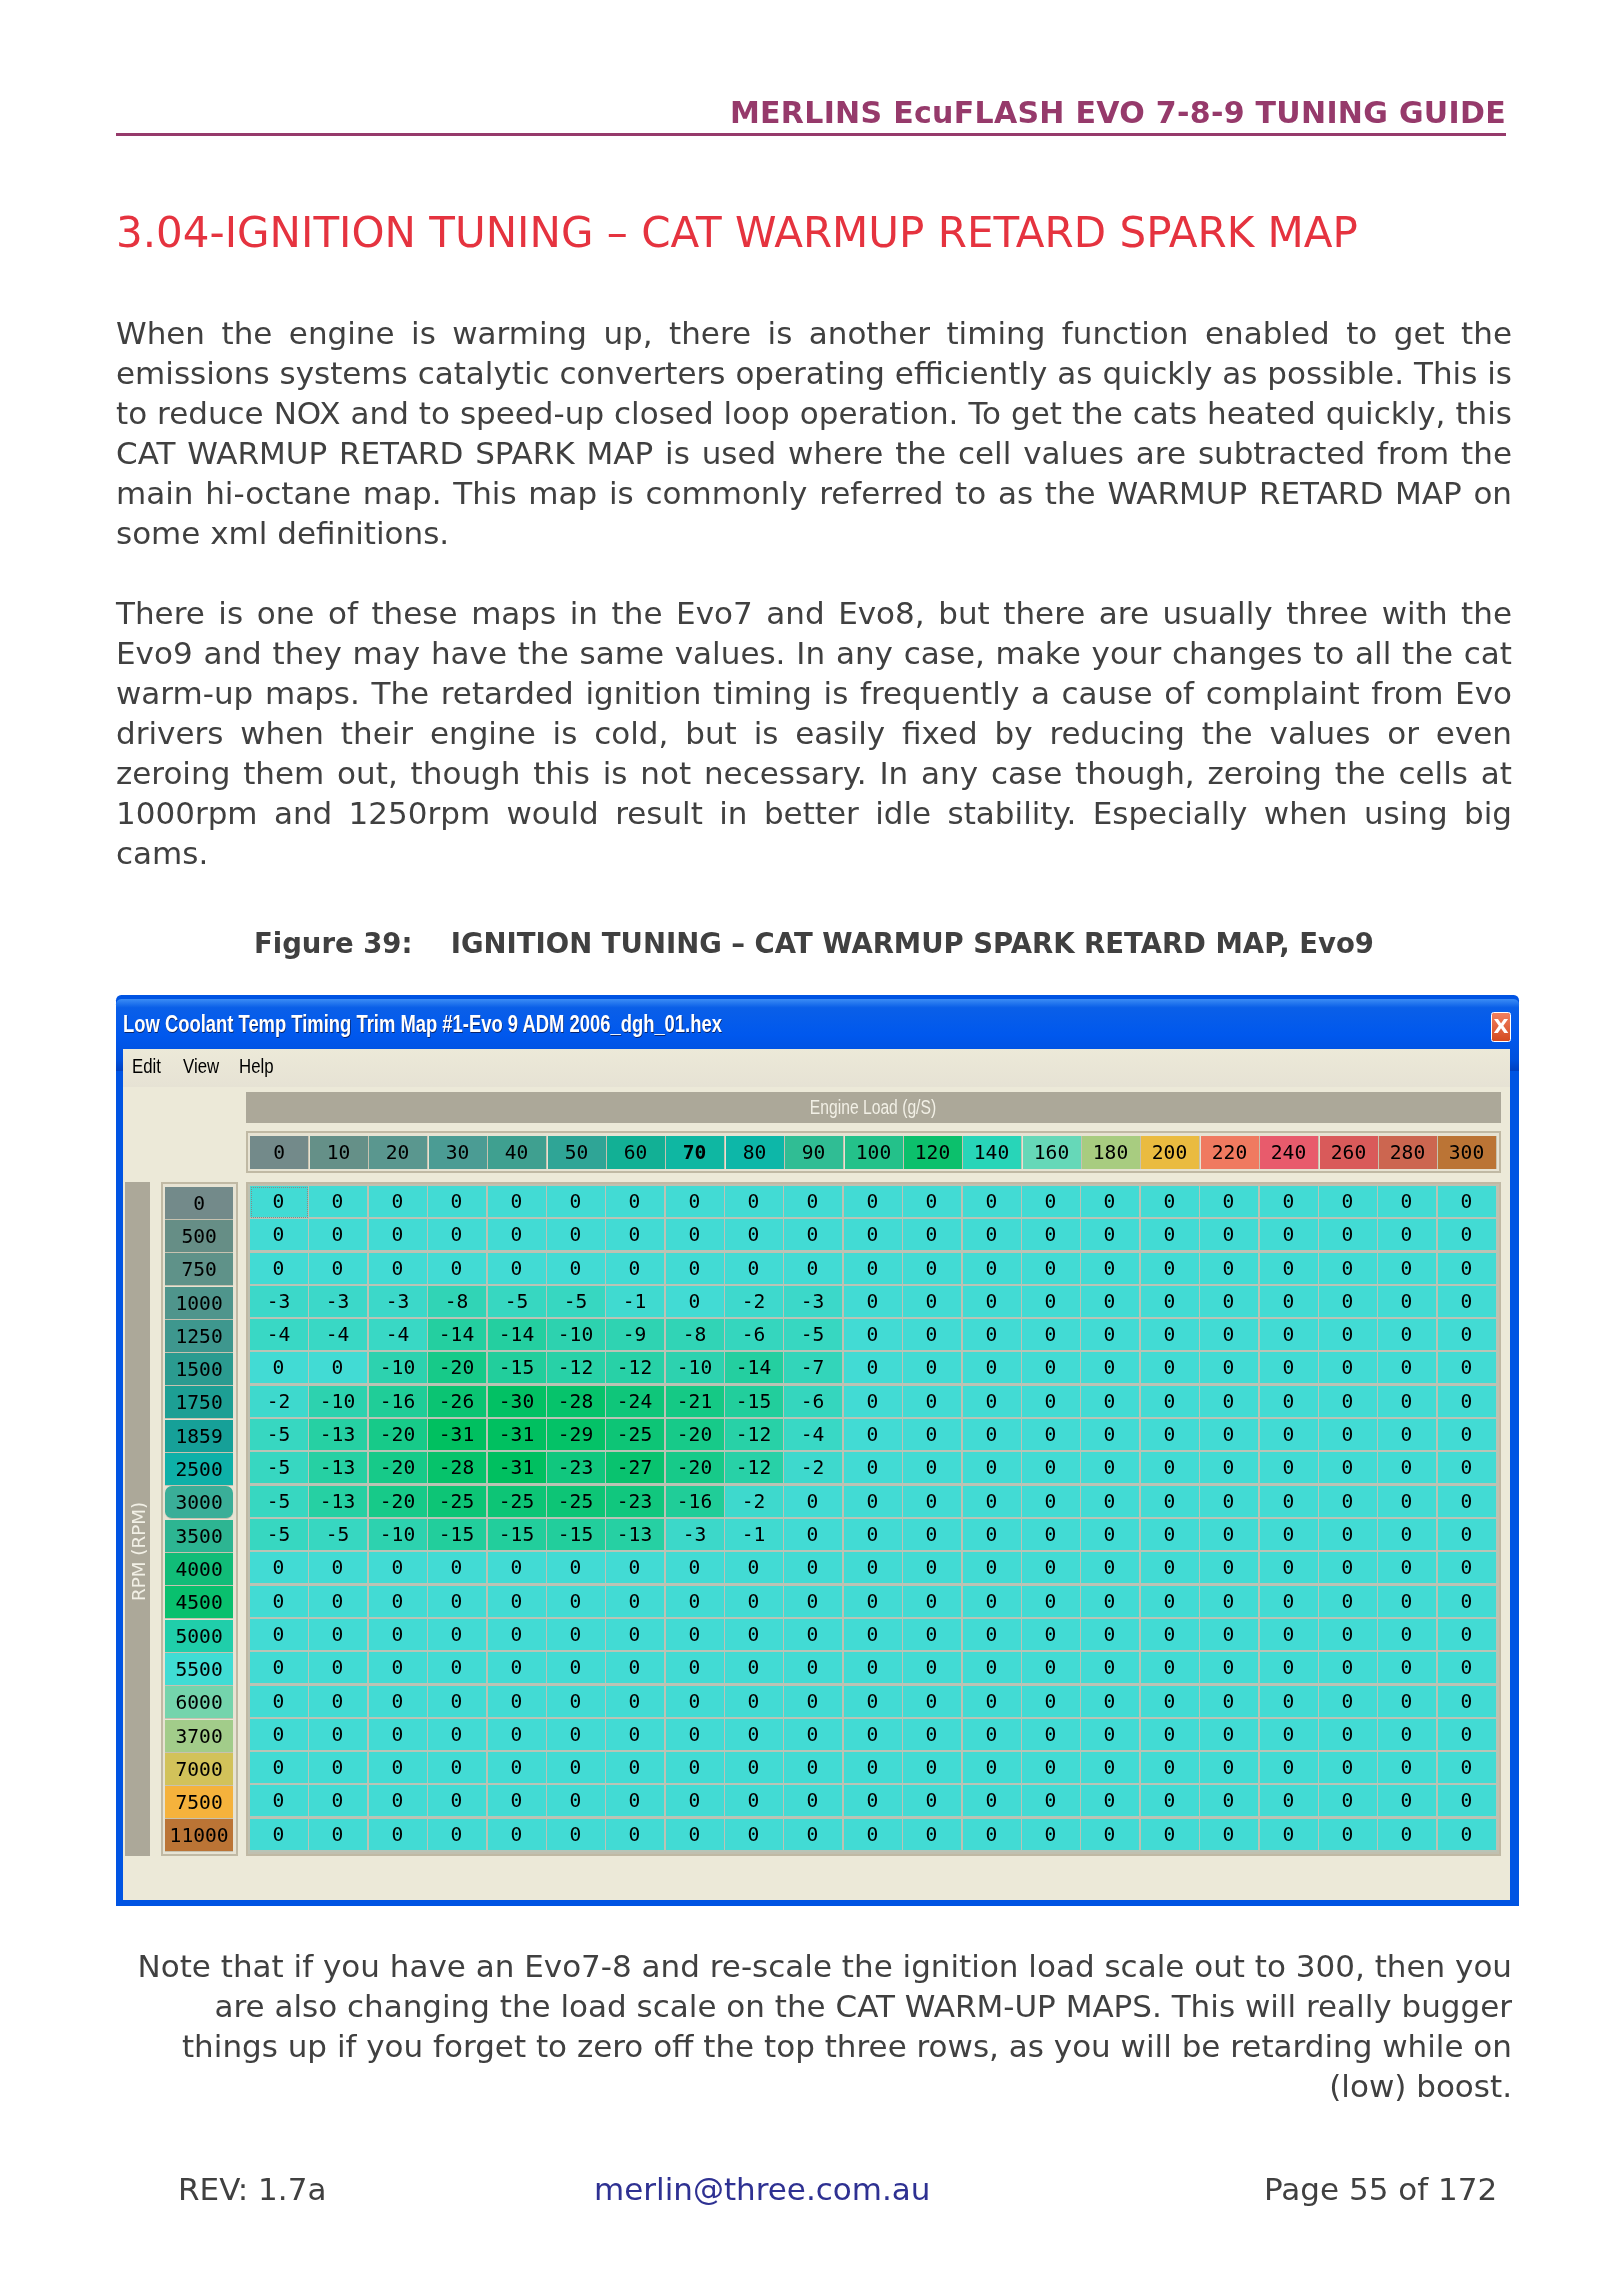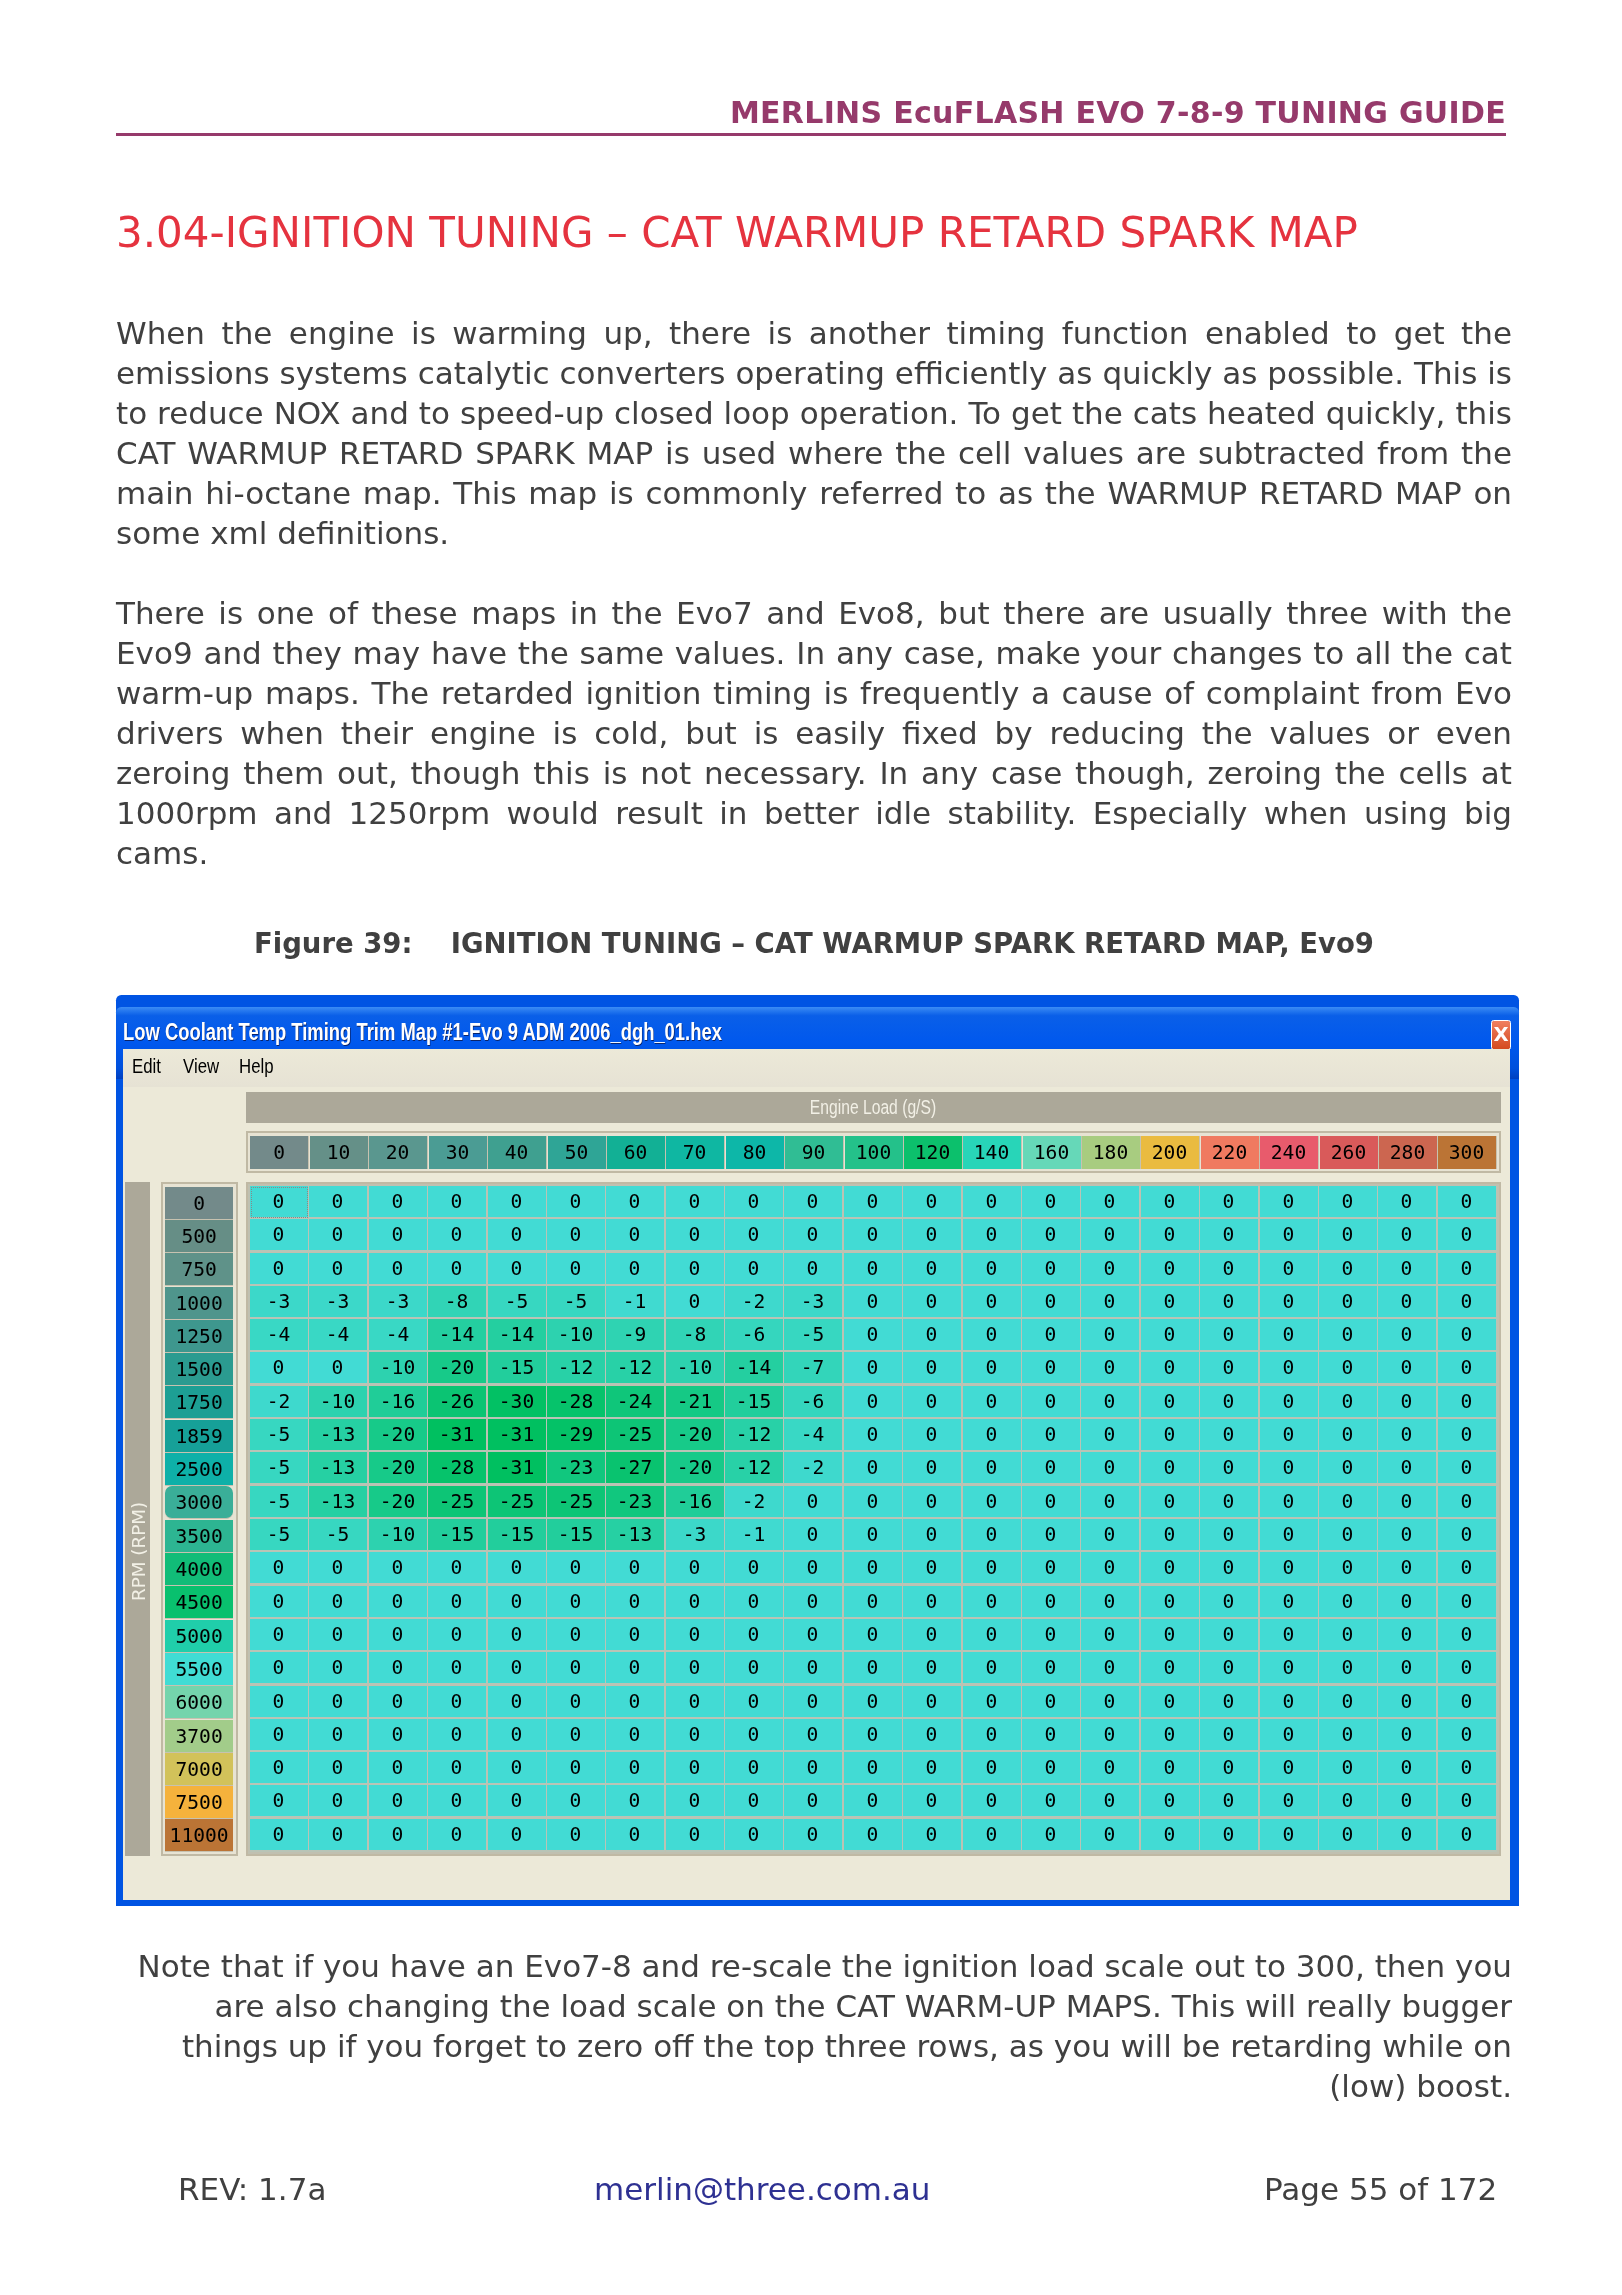--- a/index.html
+++ b/index.html
@@ -9,21 +9,21 @@
   .hdr-rule { left:116px; top:133px; width:1390px; height:3.3px; background:#963a6b; }
   .title { left:116px; top:208px; font-size:42px; color:#e5333f; white-space:nowrap; }
   .para { left:116px; width:1396px; font-size:31px; line-height:40px; text-align:justify; color:#404040; }
   .para.last-left { text-align:left; }
   .caption { left:116px; width:1396px; text-align:center; top:927px; font-weight:bold; font-size:27.5px; color:#404040; white-space:pre; }
   .footer { top:2171px; font-size:31px; color:#404040; }
   .footer.email { color:#2e3192; }
 
   
   .win { left:116px; top:995px; width:1403px; height:911px; background:#0054e3; border-radius:5.2px 5.2px 0 0; box-sizing:border-box; }
-  .titlebar { left:0; top:12px; width:100%; height:72px; background:linear-gradient(#3b8cf5 0%, #0a5fe8 12%, #0058ee 50%, #0050dc 85%, #0040c0 100%); border-radius:5.2px 5.2px 0 0; }
+  .titlebar { left:0; top:4px; width:100%; height:72px; background:linear-gradient(#3b8cf5 0%, #0a5fe8 12%, #0058ee 50%, #0050dc 85%, #0040c0 100%); border-radius:5.2px 5.2px 0 0; }
   .wtitle { left:6.5px; top:11.8px; font-family:"Liberation Sans Narrow","Liberation Sans", sans-serif; font-size:23.6px; color:#ffffff; font-weight:bold; transform:scaleX(0.78); transform-origin:left; white-space:nowrap; text-shadow:0.7px 0.7px 0 #0a246a; }
   .closebtn { right:7.9px; top:13px; width:18.3px; height:27.5px; background:linear-gradient(#f08060,#d44a20); border:1.3px solid #ffffff; border-radius:2.6px; color:#fff; font-weight:bold; font-size:19.6px; text-align:center; line-height:27.5px; font-family:"DejaVu Sans",sans-serif; }
   .client { left:6.5px; top:54px; width:1387px; height:851px; background:#ece9d8; }
   .menubar { left:0; top:0; width:100%; height:38px; background:linear-gradient(#ece9d8,#e6e2d4); }
   .menuitem { top:5.2px; font-family:"Liberation Sans", sans-serif; font-size:21px; color:#000; transform:scaleX(0.8); transform-origin:left; }
   .axisbar { background:#aca899; color:#f2f0e6; text-align:center; font-family:"Liberation Sans", sans-serif; font-size:19.6px; }
   .axisbar span { display:inline-block; transform:scaleX(0.8); }
   .colhdr-frame { border:2px solid #c0b9a4; background:#e7e3d3; box-sizing:border-box; }
   .colcell { position:absolute; top:2.6px; height:33px; box-sizing:border-box; border-right:1.3px solid #c7c2b0; text-align:center; line-height:33px; font-family:"DejaVu Sans Mono", monospace; font-size:19.6px; color:#000; }
   .rpmbar { background:#aca899; }
@@ -64,21 +64,21 @@
     </div>
 
     <div class="abs colhdr-frame" id="colhdr" style="left:123px; top:82px; width:1255px; height:42px;">
         <div class="colcell" style="left: 2.6px; width: 59px; background: rgb(115, 138, 138);">0</div>
         <div class="colcell" style="left: 62px; width: 59px; background: rgb(101, 144, 136);">10</div>
         <div class="colcell" style="left: 121px; width: 59px; background: rgb(90, 151, 143);">20</div>
         <div class="colcell" style="left: 181px; width: 59px; background: rgb(75, 156, 148);">30</div>
         <div class="colcell" style="left: 240px; width: 59px; background: rgb(63, 160, 144);">40</div>
         <div class="colcell" style="left: 300px; width: 59px; background: rgb(47, 165, 150);">50</div>
         <div class="colcell" style="left: 359px; width: 59px; background: rgb(18, 176, 149);">60</div>
-        <div class="colcell" style="left: 418px; width: 59px; background: rgb(15, 183, 162);">70</div>
+        <div class="colcell" style="left: 418px; width: 59px; background: rgb(15, 183, 162); font-weight: bold;">70</div>
         <div class="colcell" style="left: 478px; width: 59px; background: rgb(13, 183, 168);">80</div>
         <div class="colcell" style="left: 537px; width: 59px; background: rgb(48, 189, 148);">90</div>
         <div class="colcell" style="left: 597px; width: 59px; background: rgb(36, 193, 138);">100</div>
         <div class="colcell" style="left: 656px; width: 59px; background: rgb(12, 192, 108);">120</div>
         <div class="colcell" style="left: 715px; width: 59px; background: rgb(40, 213, 184);">140</div>
         <div class="colcell" style="left: 775px; width: 59px; background: rgb(102, 216, 184);">160</div>
         <div class="colcell" style="left: 834px; width: 59px; background: rgb(168, 204, 128);">180</div>
         <div class="colcell" style="left: 893px; width: 59px; background: rgb(234, 187, 64);">200</div>
         <div class="colcell" style="left: 953px; width: 59px; background: rgb(240, 122, 96);">220</div>
         <div class="colcell" style="left: 1012px; width: 59px; background: rgb(232, 91, 108);">240</div>

